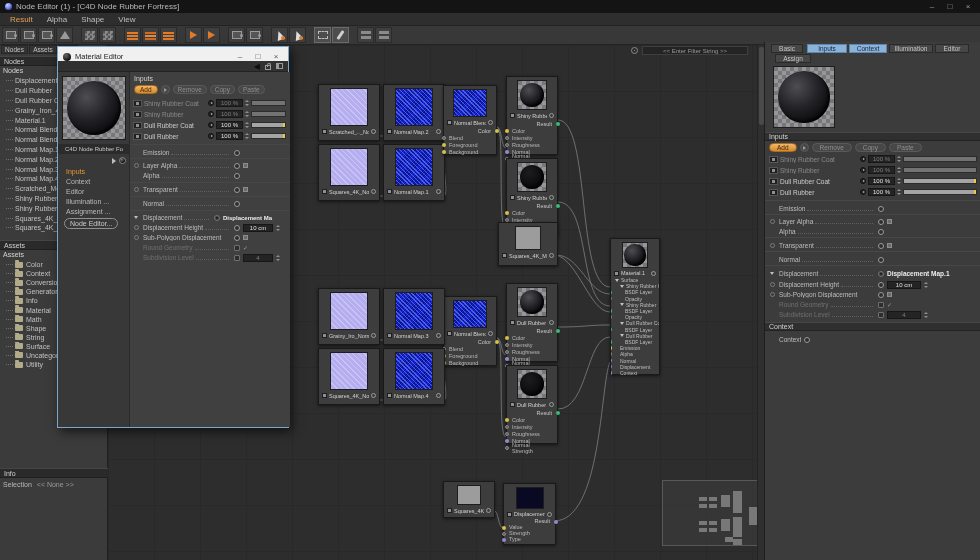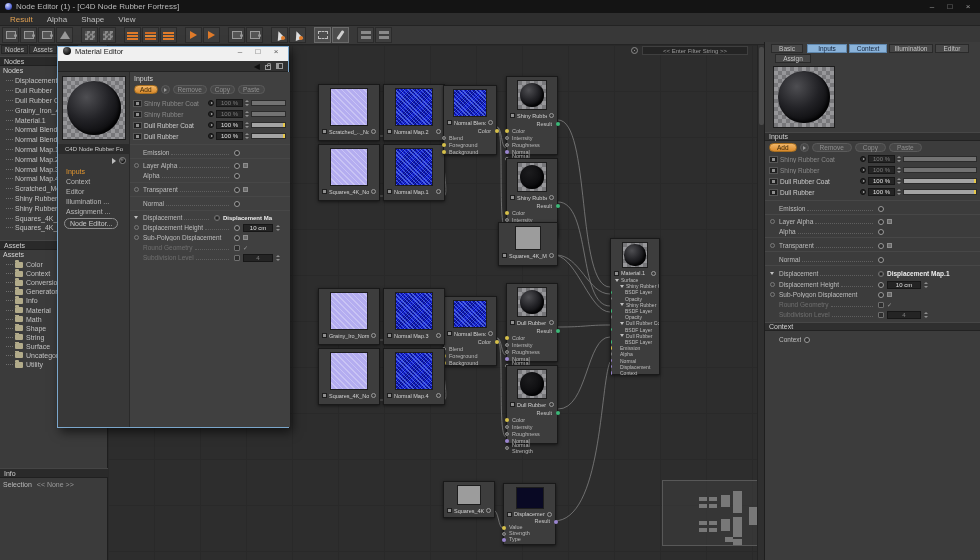--- a/index.html
+++ b/index.html
@@ -126,21 +126,21 @@
   .sep{position:absolute;left:0;height:1px;background:#2c2c2c;border-bottom:1px solid #474747}
   .ckmark{color:#9a9a9a;font-size:6px}
   
   #rightpanel{left:764px;top:42px;width:216px;height:518px;background:#3c3c3c;border-left:1px solid #1e1e1e}
   .rtab{position:absolute;height:9px;background:#474747;border:1px solid #2a2a2a;color:#c6c6c6;
     font-size:6.5px;display:flex;align-items:center;justify-content:center}
   .rtab.on{background:#8ab3da;color:#14233a;border-color:#5f87ad}
   
   #mewin{left:57px;top:46px;width:232px;height:382px;background:#3d3d3d;border:1px solid #7ba7cc;
     box-shadow:3px 4px 10px rgba(0,0,0,.6);z-index:50}
-  #metitle{height:14px;background:#f0f0f0;display:flex;align-items:flex-start;gap:4px;padding:0 5px;font-size:7.5px;color:#222}
+  #metitle{height:14px;background:#f0f0f0;display:flex;align-items:flex-end;gap:4px;padding:0 5px;font-size:7.5px;color:#222}
   .meball{width:8px;height:8px;border-radius:50%;background:radial-gradient(circle at 35% 30%,#666,#111 70%)}
   #metitle .spacer{flex:1}
   .wbtn{width:14px;text-align:center;color:#555;font-size:8px}
   #mestrip{height:11px;background:#313131;border-bottom:1px solid #222;display:flex;align-items:center;justify-content:flex-end;gap:5px;padding:0 5px}
   .backarr{color:#0e0e0e;font-size:8px;line-height:9px}
   .lockico{width:6px;height:5px;border:1px solid #9a9a9a;position:relative;margin-top:2px}
   .lockico::before{content:"";position:absolute;left:1px;top:-3px;width:2px;height:3px;border:1px solid #9a9a9a;border-bottom:none;border-radius:2px 2px 0 0}
   .panelico{width:7px;height:6px;border:1px solid #9a9a9a;background:linear-gradient(90deg,#9a9a9a 0 2px,transparent 2px)}
   #mebody{position:relative;height:355px}
   #meleft{position:absolute;left:0;top:0;width:72px;height:355px;background:#383838;border-right:1px solid #2a2a2a}

